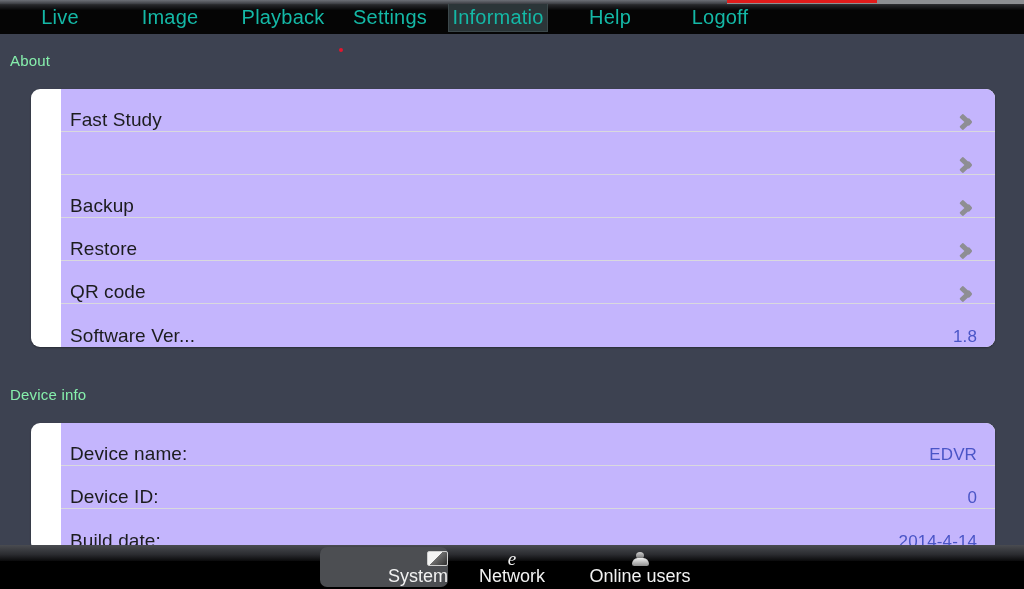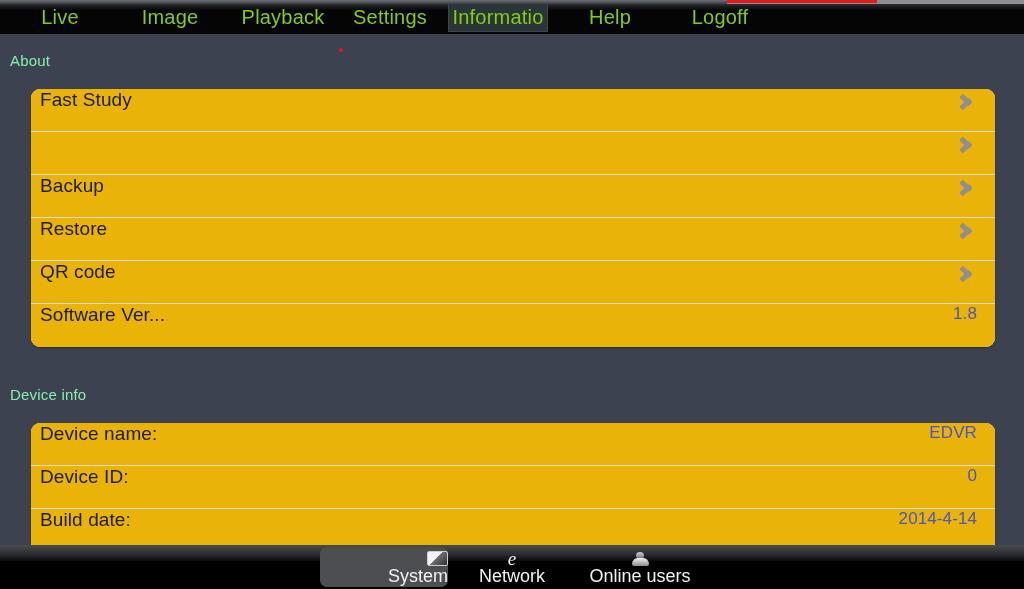--- a/index.html
+++ b/index.html
@@ -54,21 +54,21 @@
     position: absolute;
     top: 0; left: 0;
     width: 1024px; height: 10px;
     background: linear-gradient(to bottom, #55575c 0%, #222326 55%, #070708 100%);
   }
   .menu-item {
     position: absolute;
     top: 0;
     height: 32px;
     line-height: 34px;
-    color: #84cc16;
+    color: #14b8a6;
     font-size: 20px;
     text-align: center;
     white-space: nowrap;
     letter-spacing: 0.2px;
   }
   .menu-item.active {
     background: #2b3538;
     box-shadow: inset 0 0 0 1px rgba(140,160,165,0.18);
   }
 
@@ -103,26 +103,27 @@
     width: 964px;
     background: #ffffff;
     border-radius: 9px;
     box-shadow: 0 1px 2px rgba(0,0,0,0.35);
     overflow: hidden;
   }
 
   .row {
     position: relative;
     height: 43px;
-    background: #eab308;
+    background: #c4b5fd;
     display: flex;
-    align-items: flex-start;
+    align-items: flex-end;
     box-sizing: border-box;
     padding: 0 18px 0 9px;
     border-bottom: 1px solid #d9d9dd;
+    margin-left: 30px;
   }
   .row:last-child { border-bottom: none; }
 
   .row-label {
     color: #1c1c1e;
     font-size: 19px;
     letter-spacing: 0.1px;
     flex: 0 0 auto;
   }
   .row-spacer { flex: 1 1 auto; }

